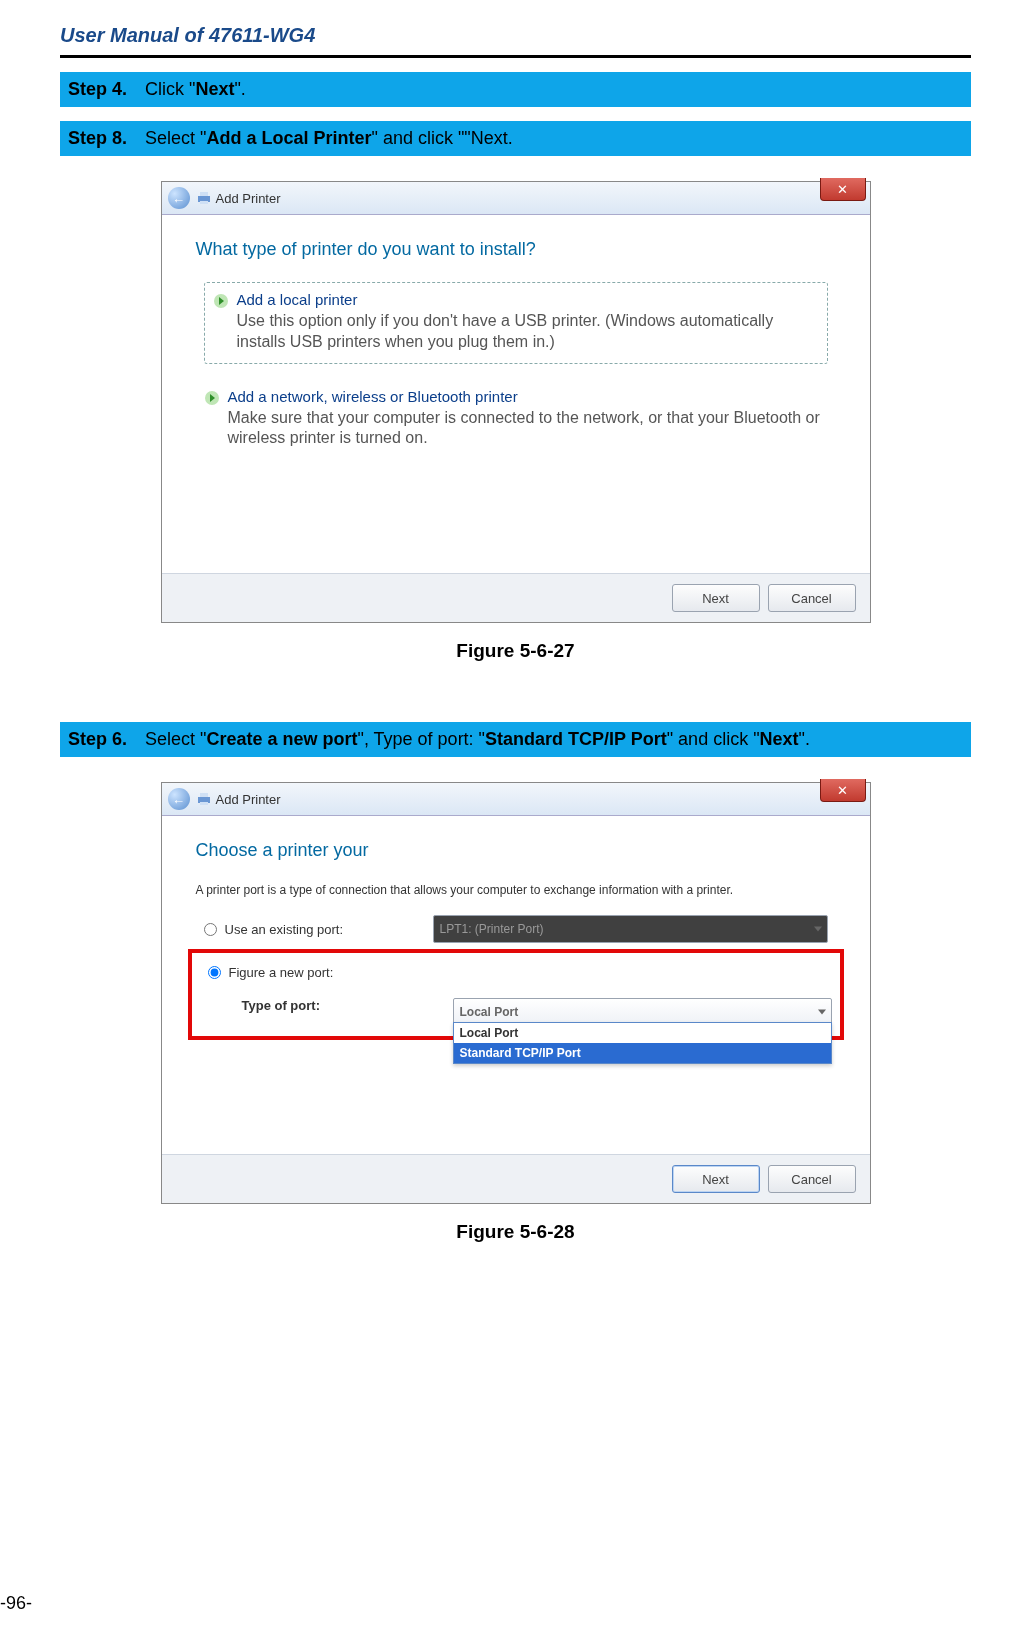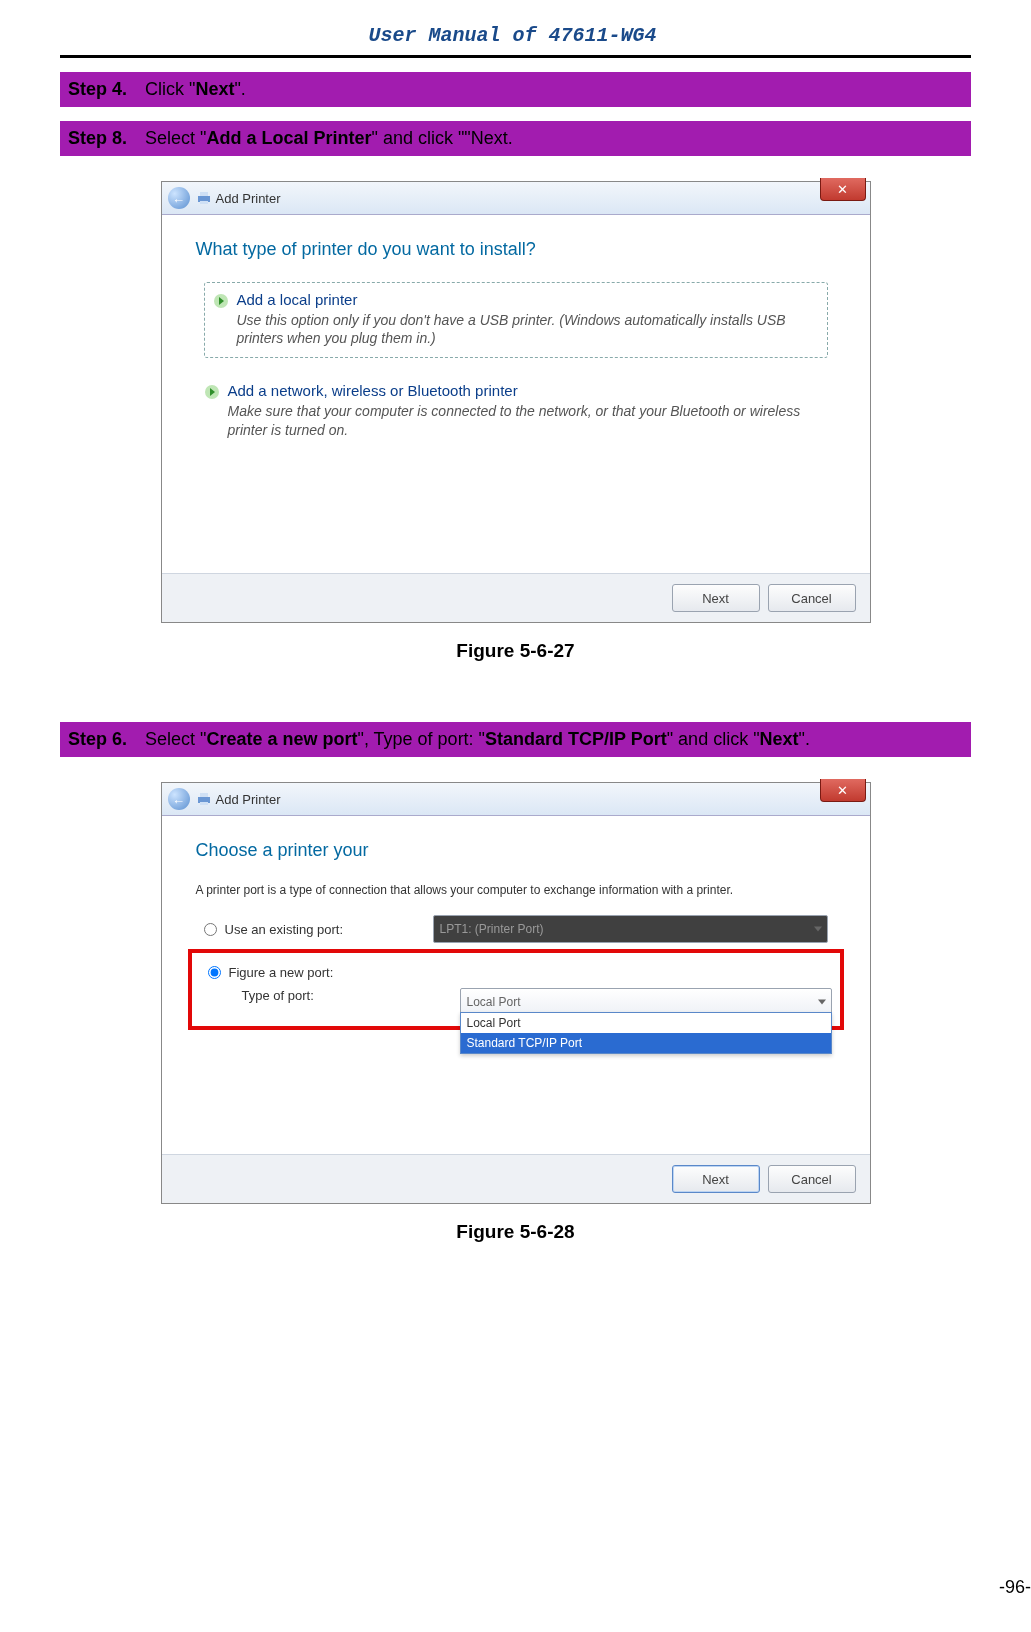--- a/index.html
+++ b/index.html
@@ -8,35 +8,35 @@
     background: #fff;
     width: 1031px;
     height: 1632px;
     position: relative;
     box-sizing: border-box;
   }
   .page {
     padding: 0 60px 0 60px;
   }
   .header {
-    text-align: center;
-    font-family: Liberation Mono, monospace;
+    text-align: left;
+    font-family: Liberation Sans, sans-serif;
     font-style: italic;
     font-weight: bold;
     color: #1a4a8a;
     font-size: 20px;
     padding: 24px 6px 8px 0;
   }
   .hr {
     border: none;
     border-top: 3px solid #000;
     margin: 0 0 14px 0;
   }
   .step-row {
-    background: #a21caf;
+    background: #0ea5e9;
     padding: 7px 8px;
     font-size: 18px;
     margin-bottom: 14px;
     display: flex;
     gap: 18px;
   }
   .step-label {
     font-weight: bold;
     white-space: nowrap;
   }
@@ -47,24 +47,24 @@
     align-items: center;
     margin: 26px 0 60px 0;
   }
   .figure-caption {
     font-weight: bold;
     font-size: 19px;
     margin-top: 18px;
   }
   .page-num {
     position: absolute;
-    bottom: 34px;
+    bottom: 18px;
     left: 0;
     right: 0;
-    text-align: right;
+    text-align: left;
     font-size: 18px;
   }
 
   
   .dialog {
     width: 708px;
     box-shadow: 0 0 0 1px #888;
     background: #fff;
     position: relative;
   }
@@ -136,24 +136,23 @@
     flex: none;
     margin-top: 2px;
   }
   .arrow-icon svg { width:16px; height:16px; }
   .option-title {
     color: #0b3e8a;
     font-size: 15px;
     margin-bottom: 3px;
   }
   .option-sub {
-    font-size: 14px;
+    font-size: 16px;
     color: #555;
     line-height: 1.3;
-    font-style: italic;
   }
   .dlg-footer {
     background: #eef1f5;
     border-top: 1px solid #cfd6e0;
     padding: 10px 14px;
     display: flex;
     justify-content: flex-end;
     gap: 8px;
   }
   .dlg-btn {
@@ -203,21 +202,21 @@
     position:absolute; right:5px; top:50%; transform:translateY(-50%);
     border-left:4px solid transparent; border-right:4px solid transparent;
     border-top:5px solid #666;
   }
   .red-box {
     border: 4px solid #e20808;
     margin: 6px -8px;
     padding: 6px 8px 10px 8px;
   }
   .indent-row {
-    display:flex; align-items:flex-start; gap:18px; margin-top:8px;
+    display:flex; align-items:flex-start; gap:11px; margin-top:18px;font-weight:bold;
   }
   .indent-row .label-col { padding-left: 42px; width:200px; }
   .dropdown-open {
     position: relative;
     flex: 1;
   }
   .dropdown-open .combo { width:auto; }
   .dd-list {
     position: absolute;
     left: 0; right: 0; top: 24px;

